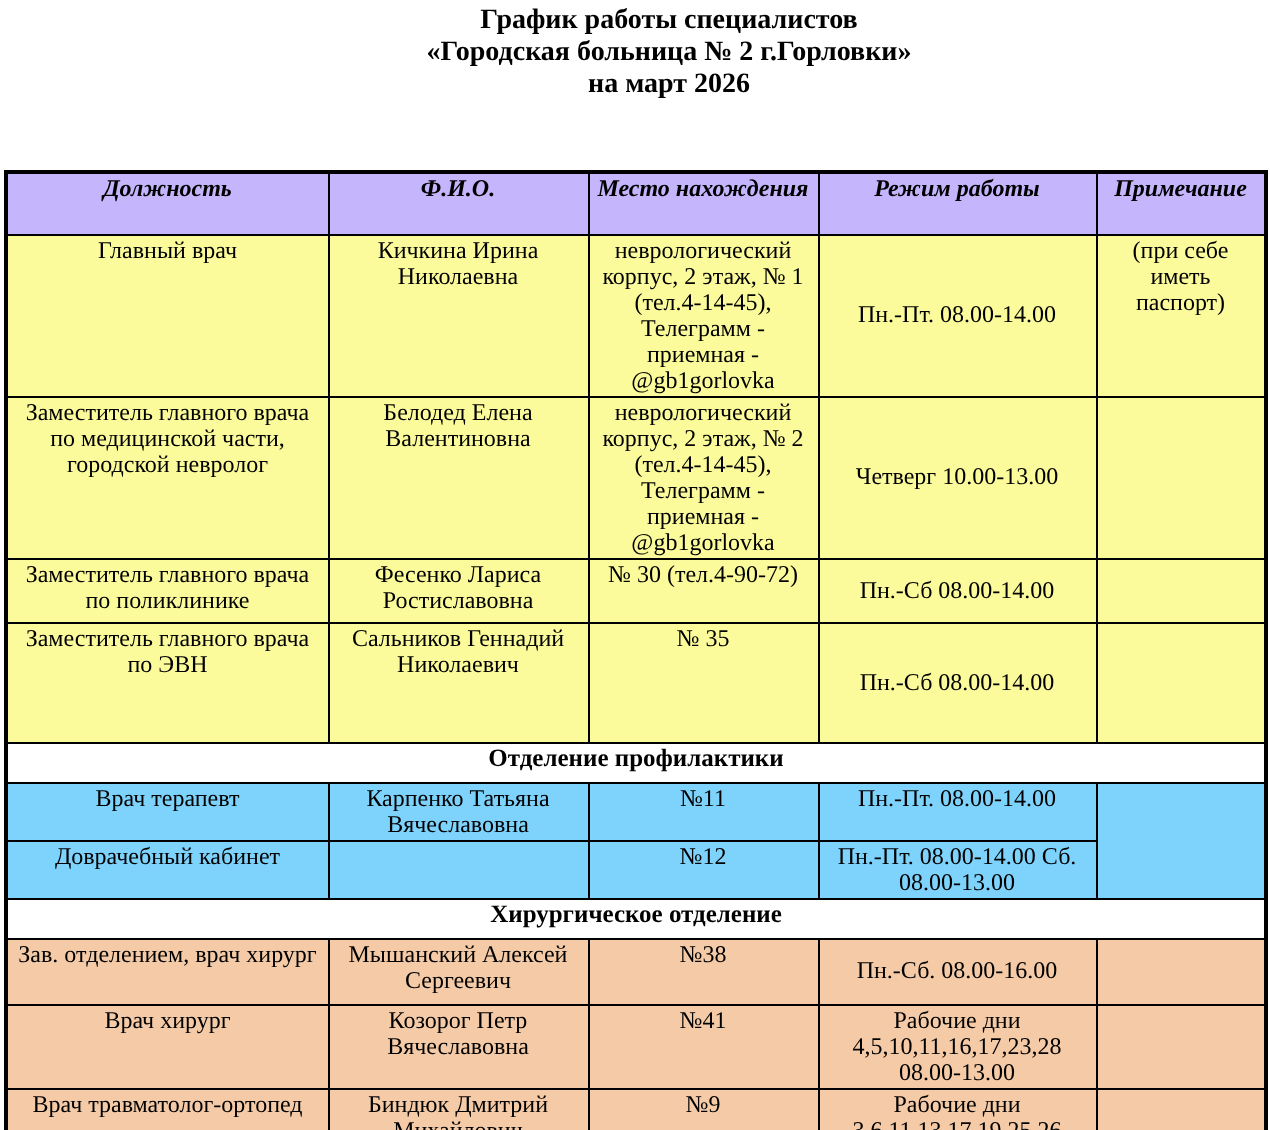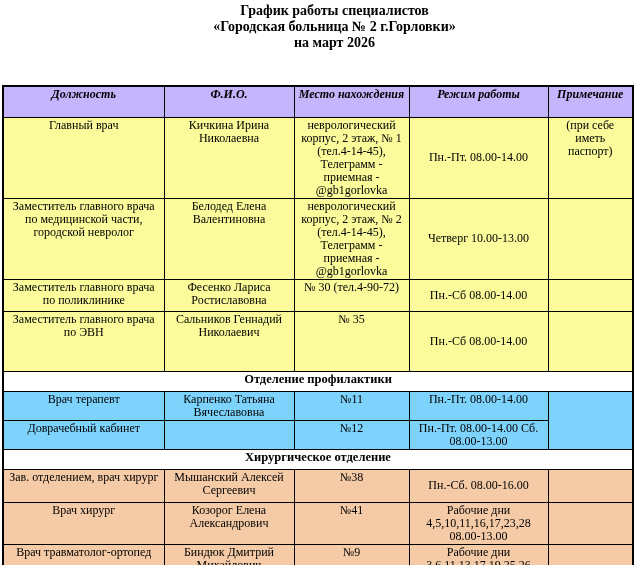--- a/index.html
+++ b/index.html
@@ -156,21 +156,21 @@
 
       <tr class="theme-salmon r7">
         <td>Зав. отделением, врач хирург</td>
         <td>Мышанский Алексей Сергеевич</td>
         <td class="c">№38</td>
         <td class="vm">Пн.-Сб. 08.00-16.00</td>
         <td></td>
       </tr>
       <tr class="theme-salmon r8">
         <td>Врач хирург</td>
-        <td>Козорог Елена Александрович</td>
+        <td>Козорог Петр Вячеславовна</td>
         <td class="c">№41</td>
         <td class="c">Рабочие дни 4,5,10,11,16,17,23,28 08.00-13.00</td>
         <td></td>
       </tr>
       <tr class="theme-salmon r9">
         <td>Врач травматолог-ортопед</td>
         <td>Биндюк Дмитрий Михайлович</td>
         <td class="c">№9</td>
         <td class="c">Рабочие дни 3,6,11,13,17,19,25,26 08.00-13.00</td>
         <td></td>

